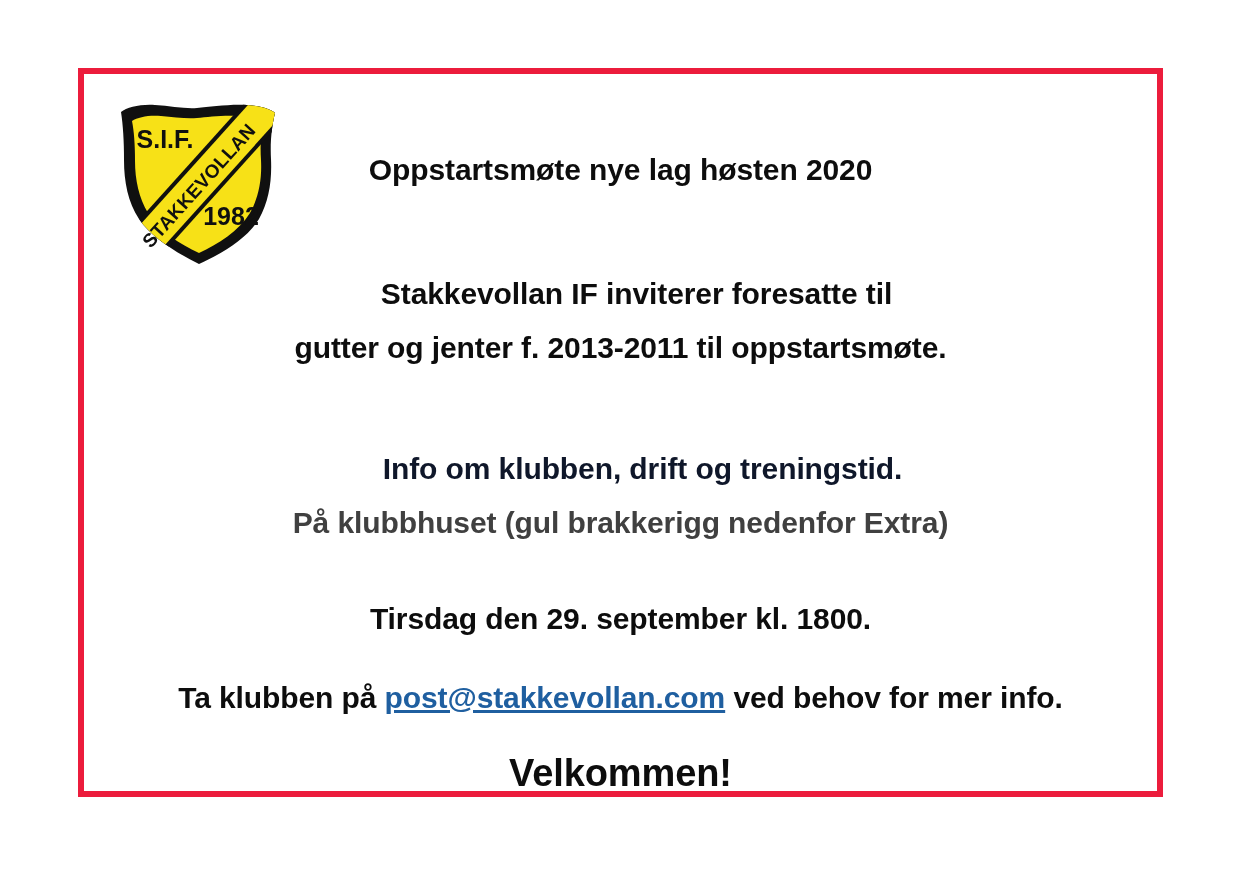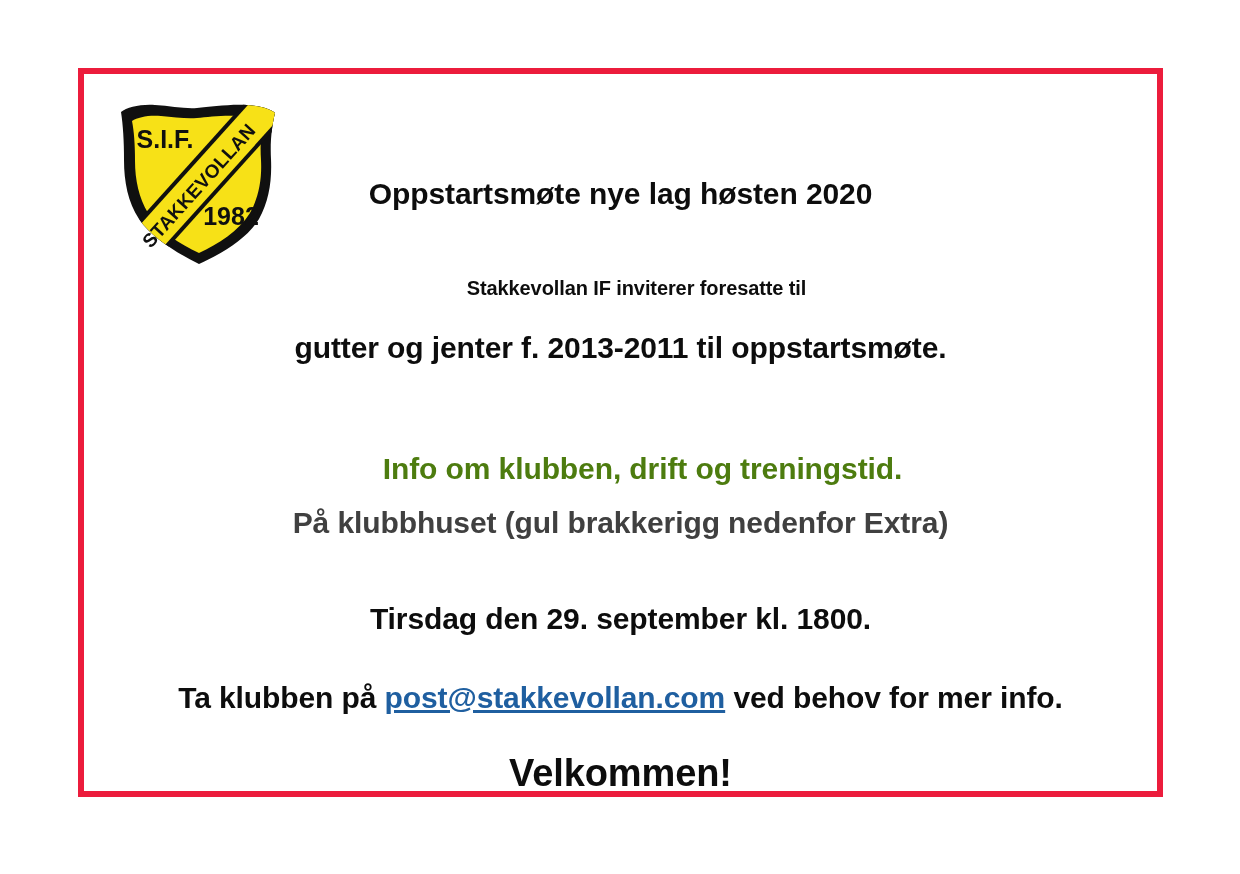--- a/index.html
+++ b/index.html
@@ -65,21 +65,21 @@
     position: absolute;
     left: 0; right: 0;
     top: 79px;
     font-size: 30px;
   }
 
   #line-invite-1 {
     position: absolute;
     left: 0; right: 0;
     top: 203px;
-    font-size: 20px;
+    font-size: 30px;
     margin-left: 32px;
   }
   #line-invite-2 {
     position: absolute;
     left: 0; right: 0;
     top: 257px;
     font-size: 30px;
   }
 
   #line-info {
@@ -189,27 +189,27 @@
         </g>
 
         <g>
           <text x="120" y="124" text-anchor="middle" font-family="'Liberation Sans', sans-serif" font-weight="bold" font-size="25" fill="#101010">1982</text>
         </g>
       </svg>
     </div>
 
     <div id="poster-body">
 
-      <div class="ln" id="title-line" style="color: rgb(13, 13, 13); margin-top: 24px;">Oppstartsmøte nye lag høsten 2020</div>
+      <div class="ln" id="title-line" style="color: rgb(13, 13, 13);">Oppstartsmøte nye lag høsten 2020</div>
 
       <div class="ln" id="line-invite-1" style="color: rgb(13, 13, 13);">Stakkevollan IF inviterer foresatte til</div>
 
       <div class="ln" id="line-invite-2" style="color: rgb(13, 13, 13);">gutter og jenter f. 2013-2011 til oppstartsmøte.</div>
 
-      <div class="ln" id="line-info" style="color: #4d7c0f; padding-left: 44px;">Info om klubben, drift og treningstid.</div>
+      <div class="ln" id="line-info" style="color: #0f172a; padding-left: 44px;">Info om klubben, drift og treningstid.</div>
 
       <div class="ln" id="line-place" style="color: #404040;">På klubbhuset (gul brakkerigg nedenfor Extra)</div>
 
       <div class="ln" id="line-datetime" style="color: rgb(13, 13, 13); margin-top: 24px;">Tirsdag den 29. september kl. 1800.</div>
 
       <div class="ln" id="line-contact" style="color: rgb(13, 13, 13);"><span>Ta klubben på </span><a class="email-link" href="#" style="color: rgb(31, 95, 160);">post@stakkevollan.com</a><span> ved behov for mer info.</span></div>
 
       <div class="ln" id="line-welcome" style="color: rgb(13, 13, 13);">Velkommen!</div>
 
     </div>

